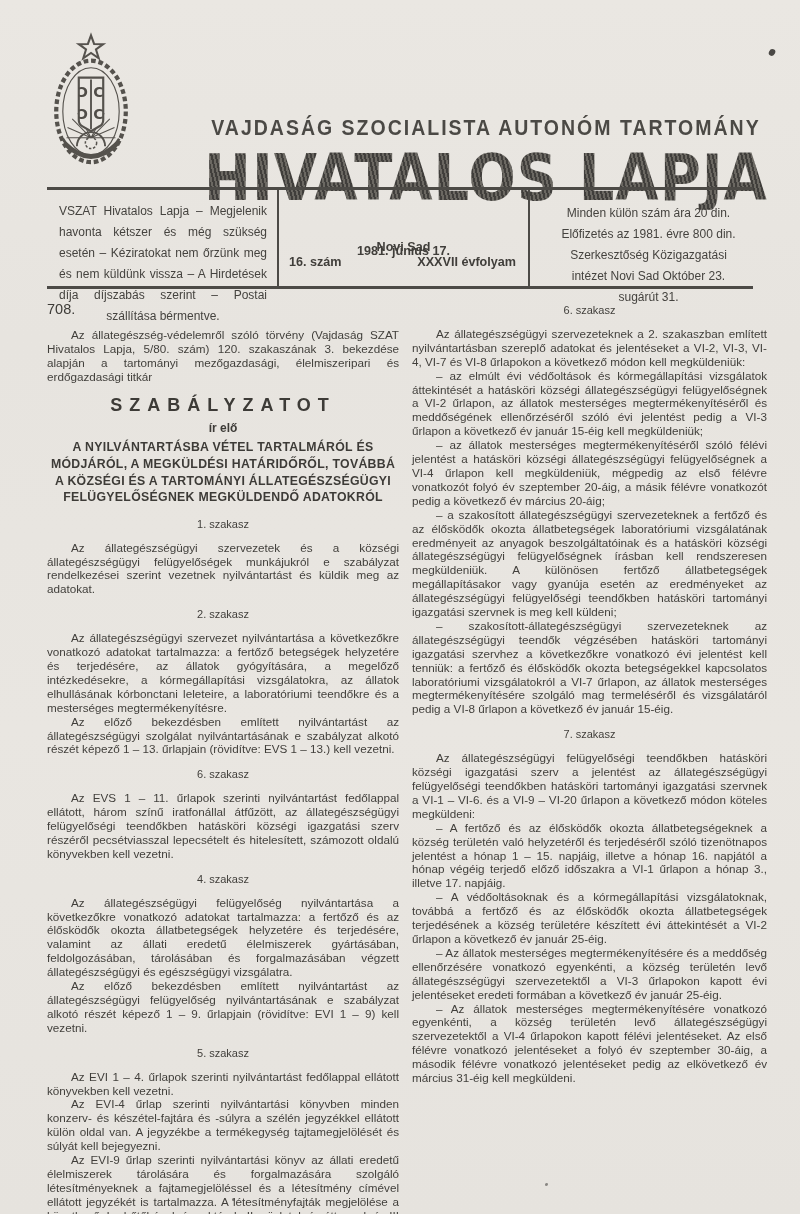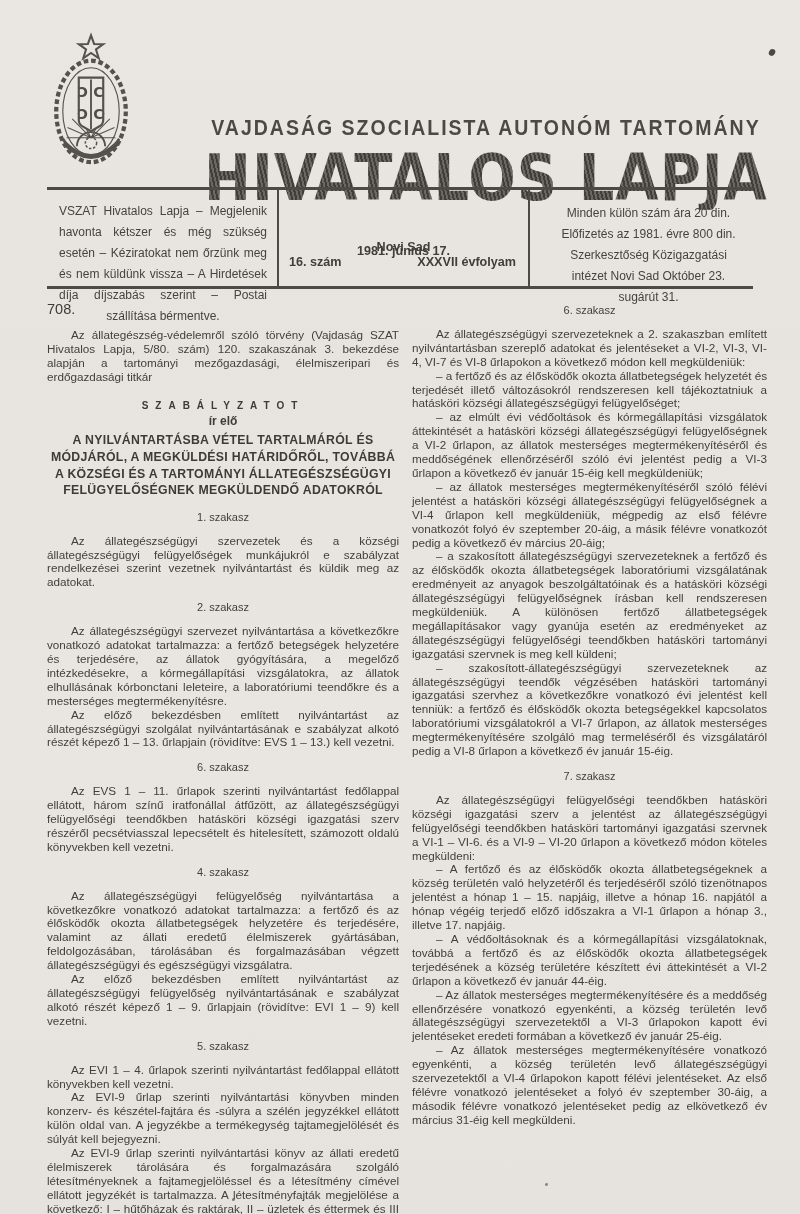--- a/index.html
+++ b/index.html
@@ -53,21 +53,21 @@
   
   .columns{
     position:absolute;left:47px;top:303px;width:720px;
     display:flex;gap:13px;font-size:11.7px;line-height:13.9px;color:#413f3b;
   }
   .col-left{width:352px;}
   .col-right{width:355px;}
   .article-number{font-size:14.5px;font-weight:normal;margin:0 0 11px 0;color:#3d3b37;}
   .blk-p{margin:0;text-align:justify;text-indent:24px;}
   .blk-heading{text-align:center;margin:12px 0 9px;font-size:11px;}
-  .blk-spaced{text-align:center;font-weight:bold;font-size:10px;letter-spacing:7px;margin:15px 0 3px;color:#3d3b37;}
+  .blk-spaced{text-align:center;font-weight:bold;font-size:18px;letter-spacing:7px;margin:15px 0 10px;color:#3d3b37;}
   .blk-intro{text-align:center;font-weight:bold;margin:0 0 3px;font-size:12px;color:#3d3b37;}
   .blk-titlebold{
     text-align:center;font-weight:bold;margin:0 0 6px;font-size:12.3px;
     line-height:16.6px;letter-spacing:.3px;color:#3d3b37;
   }
   .col-right .blocks > p:first-child{margin-top:1px;}
   
   .speck{position:absolute;background:#4a4845;border-radius:50% 40% 55% 45%;}
   .speck-1{left:769px;top:49px;width:6px;height:7px;transform:rotate(25deg);}
   .speck-2{left:232px;top:1198px;width:3px;height:3px;opacity:.7;}
@@ -135,37 +135,36 @@
           <p class="blk-heading">2. szakasz</p>
           <p class="blk-p">Az állategészségügyi szervezet nyilvántartása a következőkre vonatkozó adatokat tartalmazza: a fertőző betegségek helyzetére és terjedésére, az állatok gyógyítására, a megelőző intézkedésekre, a kórmegállapítási vizsgálatokra, az állatok elhullásának kórbonctani leleteire, a laboratóriumi teendőkre és a mesterséges megtermékenyítésre.</p>
           <p class="blk-p">Az előző bekezdésben említett nyilvántartást az állategészségügyi szolgálat nyilvántartásának e szabályzat alkotó részét képező 1 – 13. űrlapjain (rövidítve: EVS 1 – 13.) kell vezetni.</p>
           <p class="blk-heading">6. szakasz</p>
           <p class="blk-p">Az EVS 1 – 11. űrlapok szerinti nyilvántartást fedőlappal ellátott, három színű iratfonállal átfűzött, az állategészségügyi felügyelőségi teendőkben hatásköri községi igazgatási szerv részéről pecsétviasszal lepecsételt és hitelesített, számozott oldalú könyvekben kell vezetni.</p>
           <p class="blk-heading">4. szakasz</p>
           <p class="blk-p">Az állategészségügyi felügyelőség nyilvántartása a következőkre vonatkozó adatokat tartalmazza: a fertőző és az élősködők okozta állatbetegségek helyzetére és terjedésére, valamint az állati eredetű élelmiszerek gyártásában, feldolgozásában, tárolásában és forgalmazásában végzett állategészségügyi és egészségügyi vizsgálatra.</p>
           <p class="blk-p">Az előző bekezdésben említett nyilvántartást az állategészségügyi felügyelőség nyilvántartásának e szabályzat alkotó részét képező 1 – 9. űrlapjain (rövidítve: EVI 1 – 9) kell vezetni.</p>
           <p class="blk-heading">5. szakasz</p>
           <p class="blk-p">Az EVI 1 – 4. űrlapok szerinti nyilvántartást fedőlappal ellátott könyvekben kell vezetni.</p>
-          <p class="blk-p">Az EVI-9 űrlap szerinti nyilvántartási könyvben minden konzerv- és készétel-fajtára és -súlyra a szélén jegyzékkel ellátott külön oldal van. A jegyzékbe a termékegység tajtamegjelölését és súlyát kell bejegyezni.</p>
+          <p class="blk-p">Az EVI-4 űrlap szerinti nyilvántartási könyvben minden konzerv- és készétel-fajtára és -súlyra a szélén jegyzékkel ellátott külön oldal van. A jegyzékbe a termékegység tajtamegjelölését és súlyát kell bejegyezni.</p>
           <p class="blk-p">Az EVI-9 űrlap szerinti nyilvántartási könyv az állati eredetű élelmiszerek tárolására és forgalmazására szolgáló létesítményeknek a fajtamegjelöléssel és a létesítmény címével ellátott jegyzékét is tartalmazza. A létesítményfajták megjelölése a következő: I – hűtőházak és raktárak, II – üzletek és éttermek és III – tejgyűjtő állomások.</p>
         </div>
     </div>
     <div class="col col-right">
       <div class="blocks">
           <p class="blk-heading">6. szakasz</p>
           <p class="blk-p">Az állategészségügyi szervezeteknek a 2. szakaszban említett nyilvántartásban szereplő adatokat és jelentéseket a VI-2, VI-3, VI-4, VI-7 és VI-8 űrlapokon a következő módon kell megküldeniük:</p>
-          <p class="blk-p">– a fertőző és az élősködők okozta állatbetegségek helyzetét és terjedését illető változásokról rendszeresen kell tájékoztatniuk a hatásköri községi állategészségügyi felügyelőséget;</p>
           <p class="blk-p">– az elmúlt évi védőoltások és kórmegállapítási vizsgálatok áttekintését a hatásköri községi állategészségügyi felügyelőségnek a VI-2 űrlapon, az állatok mesterséges megtermékenyítéséről és meddőségének ellenőrzéséről szóló évi jelentést pedig a VI-3 űrlapon a következő év január 15-éig kell megküldeniük;</p>
           <p class="blk-p">– az állatok mesterséges megtermékenyítéséről szóló félévi jelentést a hatásköri községi állategészségügyi felügyelőségnek a VI-4 űrlapon kell megküldeniük, mégpedig az első félévre vonatkozót folyó év szeptember 20-áig, a másik félévre vonatkozót pedig a következő év március 20-áig;</p>
           <p class="blk-p">– a szakosított állategészségügyi szervezeteknek a fertőző és az élősködők okozta állatbetegségek laboratóriumi vizsgálatának eredményeit az anyagok beszolgáltatóinak és a hatásköri községi állategészségügyi felügyelőségnek írásban kell rendszeresen megküldeniük. A különösen fertőző állatbetegségek megállapításakor vagy gyanúja esetén az eredményeket az állategészségügyi felügyelőségi teendőkben hatásköri tartományi igazgatási szervnek is meg kell küldeni;</p>
           <p class="blk-p">– szakosított-állategészségügyi szervezeteknek az állategészségügyi teendők végzésében hatásköri tartományi igazgatási szervhez a következőkre vonatkozó évi jelentést kell tenniük: a fertőző és élősködők okozta betegségekkel kapcsolatos laboratóriumi vizsgálatokról a VI-7 űrlapon, az állatok mesterséges megtermékenyítésére szolgáló mag termeléséről és vizsgálatáról pedig a VI-8 űrlapon a következő év január 15-éig.</p>
           <p class="blk-heading">7. szakasz</p>
           <p class="blk-p">Az állategészségügyi felügyelőségi teendőkben hatásköri községi igazgatási szerv a jelentést az állategészségügyi felügyelőségi teendőkben hatásköri tartományi igazgatási szervnek a VI-1 – VI-6. és a VI-9 – VI-20 űrlapon a következő módon köteles megküldeni:</p>
           <p class="blk-p">– A fertőző és az élősködők okozta állatbetegségeknek a község területén való helyzetéről és terjedéséről szóló tizenötnapos jelentést a hónap 1 – 15. napjáig, illetve a hónap 16. napjától a hónap végéig terjedő előző időszakra a VI-1 űrlapon a hónap 3., illetve 17. napjáig.</p>
-          <p class="blk-p">– A védőoltásoknak és a kórmegállapítási vizsgálatoknak, továbbá a fertőző és az élősködők okozta állatbetegségek terjedésének a község területére készített évi áttekintését a VI-2 űrlapon a következő év január 44-éig.</p>
+          <p class="blk-p">– A védőoltásoknak és a kórmegállapítási vizsgálatoknak, továbbá a fertőző és az élősködők okozta állatbetegségek terjedésének a község területére készített évi áttekintését a VI-2 űrlapon a következő év január 25-éig.</p>
           <p class="blk-p">– Az állatok mesterséges megtermékenyítésére és a meddőség ellenőrzésére vonatkozó egyenkénti, a község területén levő állategészségügyi szervezetektől a VI-3 űrlapokon kapott évi jelentéseket eredeti formában a következő év január 25-éig.</p>
           <p class="blk-p">– Az állatok mesterséges megtermékenyítésére vonatkozó egyenkénti, a község területén levő állategészségügyi szervezetektől a VI-4 űrlapokon kapott félévi jelentéseket. Az első félévre vonatkozó jelentéseket a folyó év szeptember 30-áig, a második félévre vonatkozó jelentéseket pedig az elkövetkező év március 31-éig kell megküldeni.</p>
         </div>
     </div>
   </main>
 
   <div class="speck speck-1"></div>
   <div class="speck speck-2"></div>
   <div class="speck speck-3"></div>
 </div>

